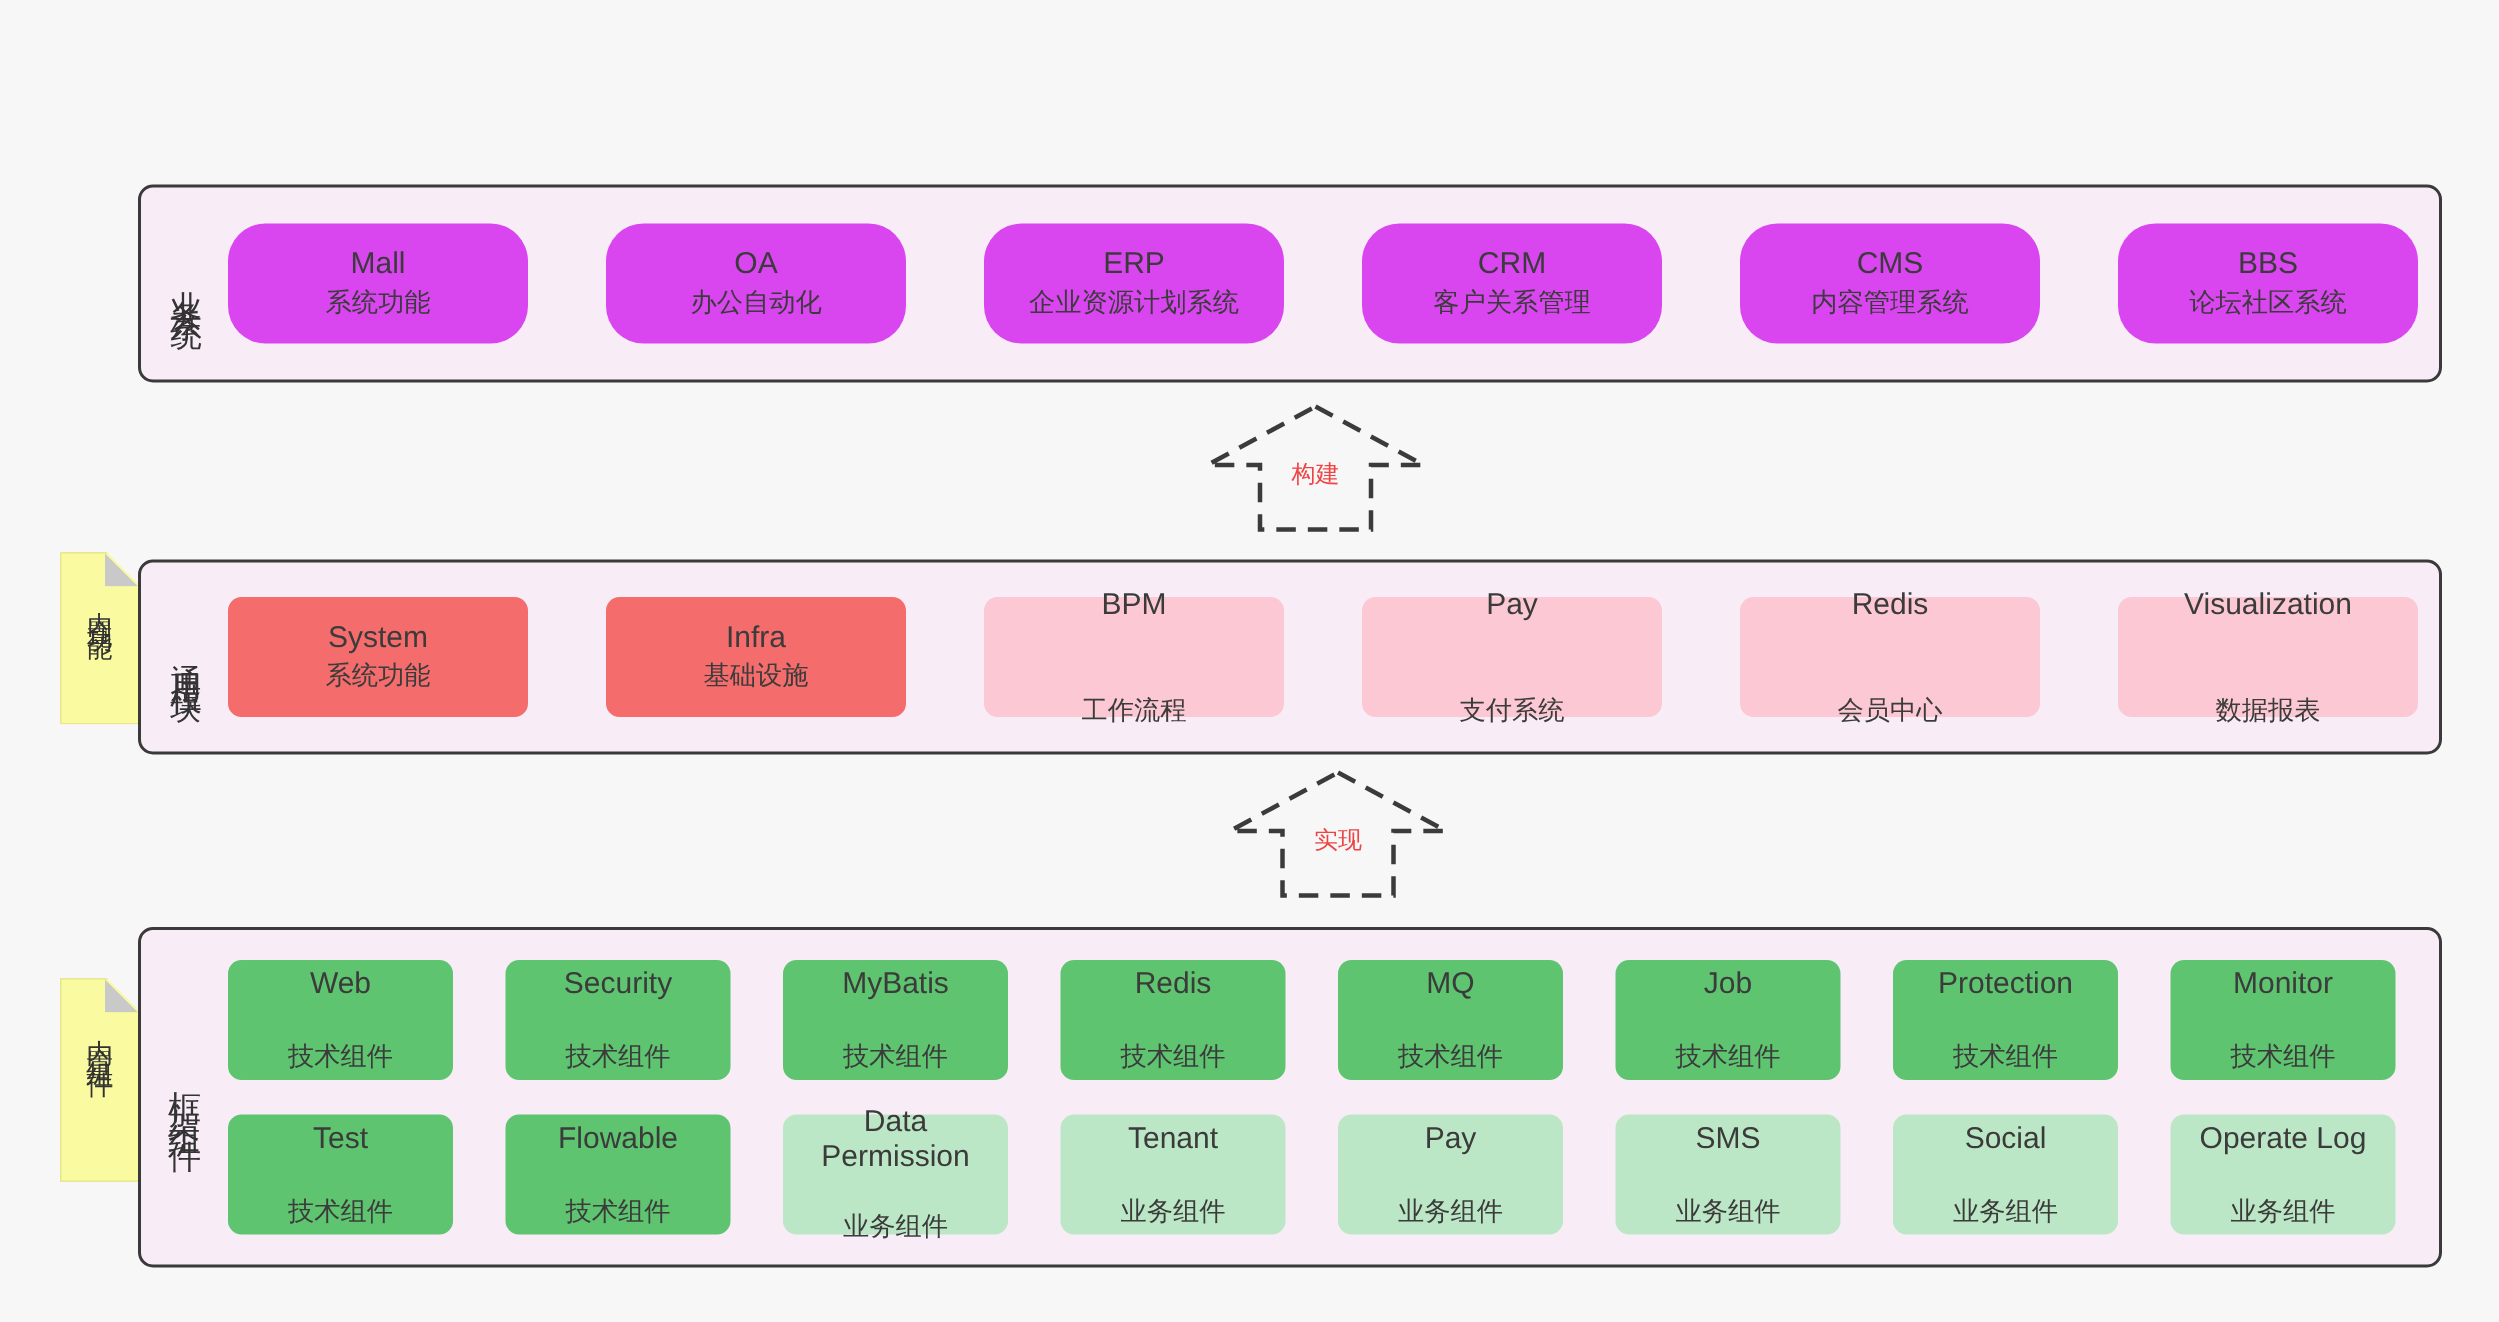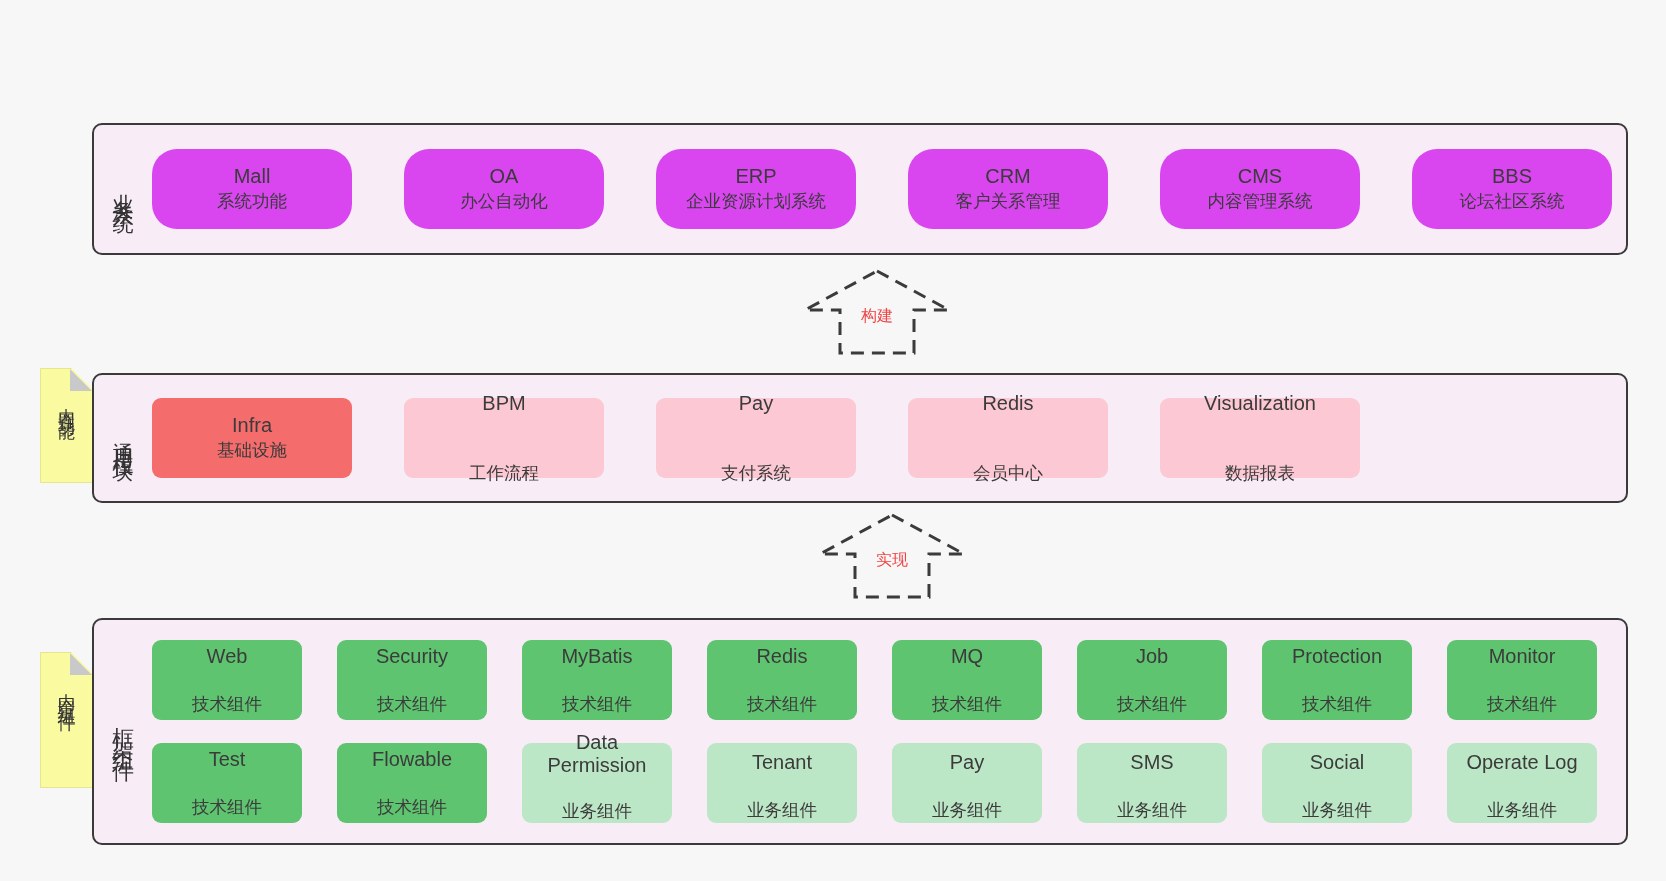--- a/index.html
+++ b/index.html
@@ -48,21 +48,21 @@
   .w150 { width:150px; flex:0 0 150px;gap:23px; }
   .box .en { font-size:20px; line-height:25px; }
   .box .zh { font-size:17.5px; line-height:25px; }
   .box.three .en { width:116px; line-height:23px; }
   .box.three .zh { line-height:23px; }
 
   .blue   { background:#d946ef;border-radius:25px; }
   .red    { background:#f56c6c; }
   .pink   { background:#fbc8d3;gap:45px; }
   .gdark  { background:#5ec470; }
-  .glight { background:#bce7c6;justify-content:flex-end; }
+  .glight { background:#bce7c6; }
 
   .sticky {
     position:absolute; left:40px; width:53px;
     background:#fafaa0;
     border:1px solid #e6e68e;
     clip-path:polygon(0 0, calc(100% - 22px) 0, 100% 22px, 100% 100%, 0 100%);
     z-index:1;
     display:flex; justify-content:center;
   }
   #sticky-modules   { top:368px; height:115px; }
@@ -138,20 +138,24 @@
   <span class="vtext">内置功能</span>
 </div>
 
 <div class="panel" id="panel-modules">
   <div class="panel-label">
     <span class="vtext">通用模块</span>
   </div>
   <div class="panel-body">
     <div class="box-row">
       <div class="box red w200">
+        <span class="en">System</span>
+        <span class="zh">系统功能</span>
+      </div>
+      <div class="box red w200">
         <span class="en">Infra</span>
         <span class="zh">基础设施</span>
       </div>
       <div class="box pink w200">
         <span class="en">BPM</span>
         <span class="zh">工作流程</span>
       </div>
       <div class="box pink w200">
         <span class="en">Pay</span>
         <span class="zh">支付系统</span>

